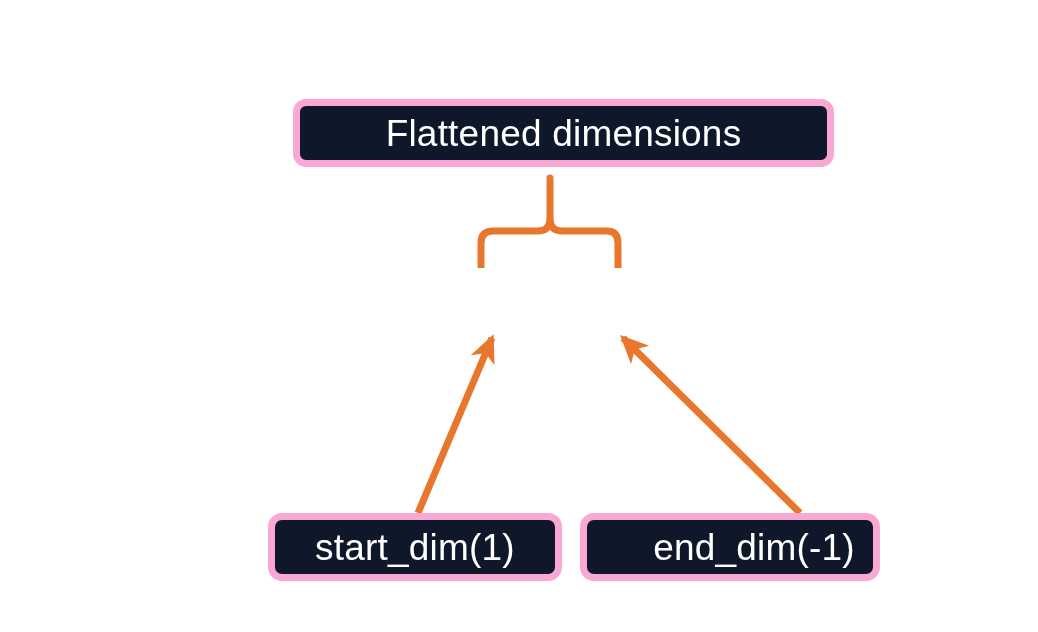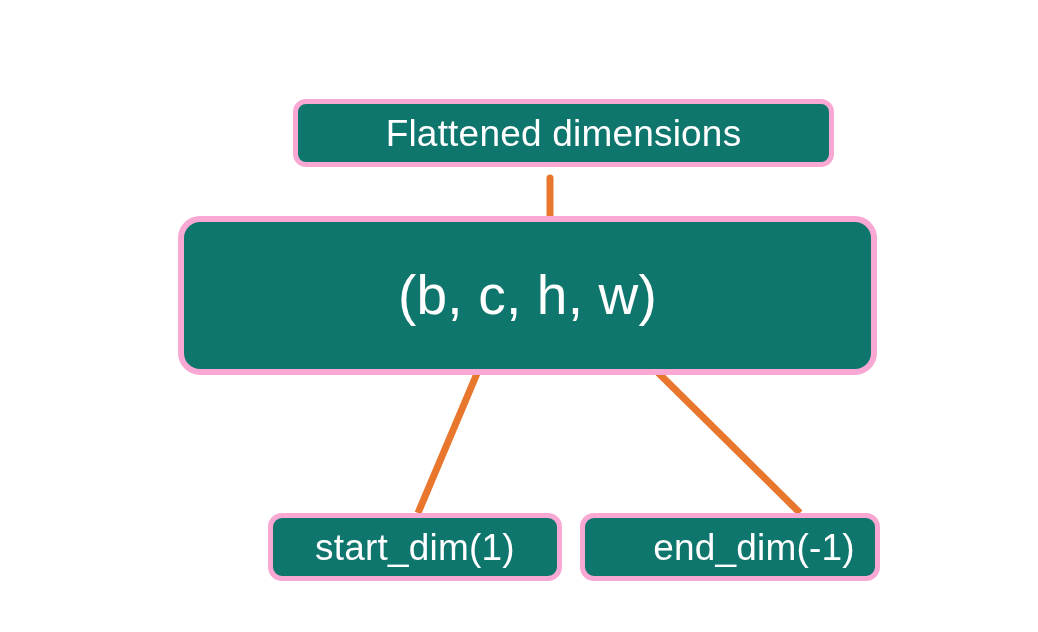--- a/index.html
+++ b/index.html
@@ -26,22 +26,22 @@
     width: 1038px;
     height: 632px;
     pointer-events: none;
   }
   .node {
     position: absolute;
     box-sizing: border-box;
     display: flex;
     align-items: center;
     justify-content: center;
-    background: #0f766e;
-    border: 5px solid #f9a8d4;
+    background: #0f172a;
+    border: 7px solid #f9a8d4;
     border-radius: 14px;
     color: #ffffff;
     text-align: center;
     white-space: nowrap;
     letter-spacing: 0.2px;
   }
   .node-label {
     display: block;
     line-height: 1;
   }
@@ -106,23 +106,20 @@
 
     <line x1="418" y1="513" x2="492" y2="338" stroke="#e8762c" stroke-width="7" stroke-linecap="butt" marker-end="url(#arrowhead-orange)"></line>
 
     <line x1="800" y1="513" x2="623" y2="338" stroke="#e8762c" stroke-width="7" stroke-linecap="butt" marker-end="url(#arrowhead-orange)"></line>
   </svg>
 
   <div class="node" id="node-flattened">
     <span class="node-label">Flattened dimensions</span>
   </div>
 
-  <div class="node" id="node-shape">
-    <span class="node-label">(b, c, h, w)</span>
-  </div>
 
   <div class="node" id="node-start-dim">
     <span class="node-label">start_dim(1)</span>
   </div>
 
   <div class="node" id="node-end-dim">
     <span class="node-label">end_dim(-1)</span>
   </div>
 
 </div>

